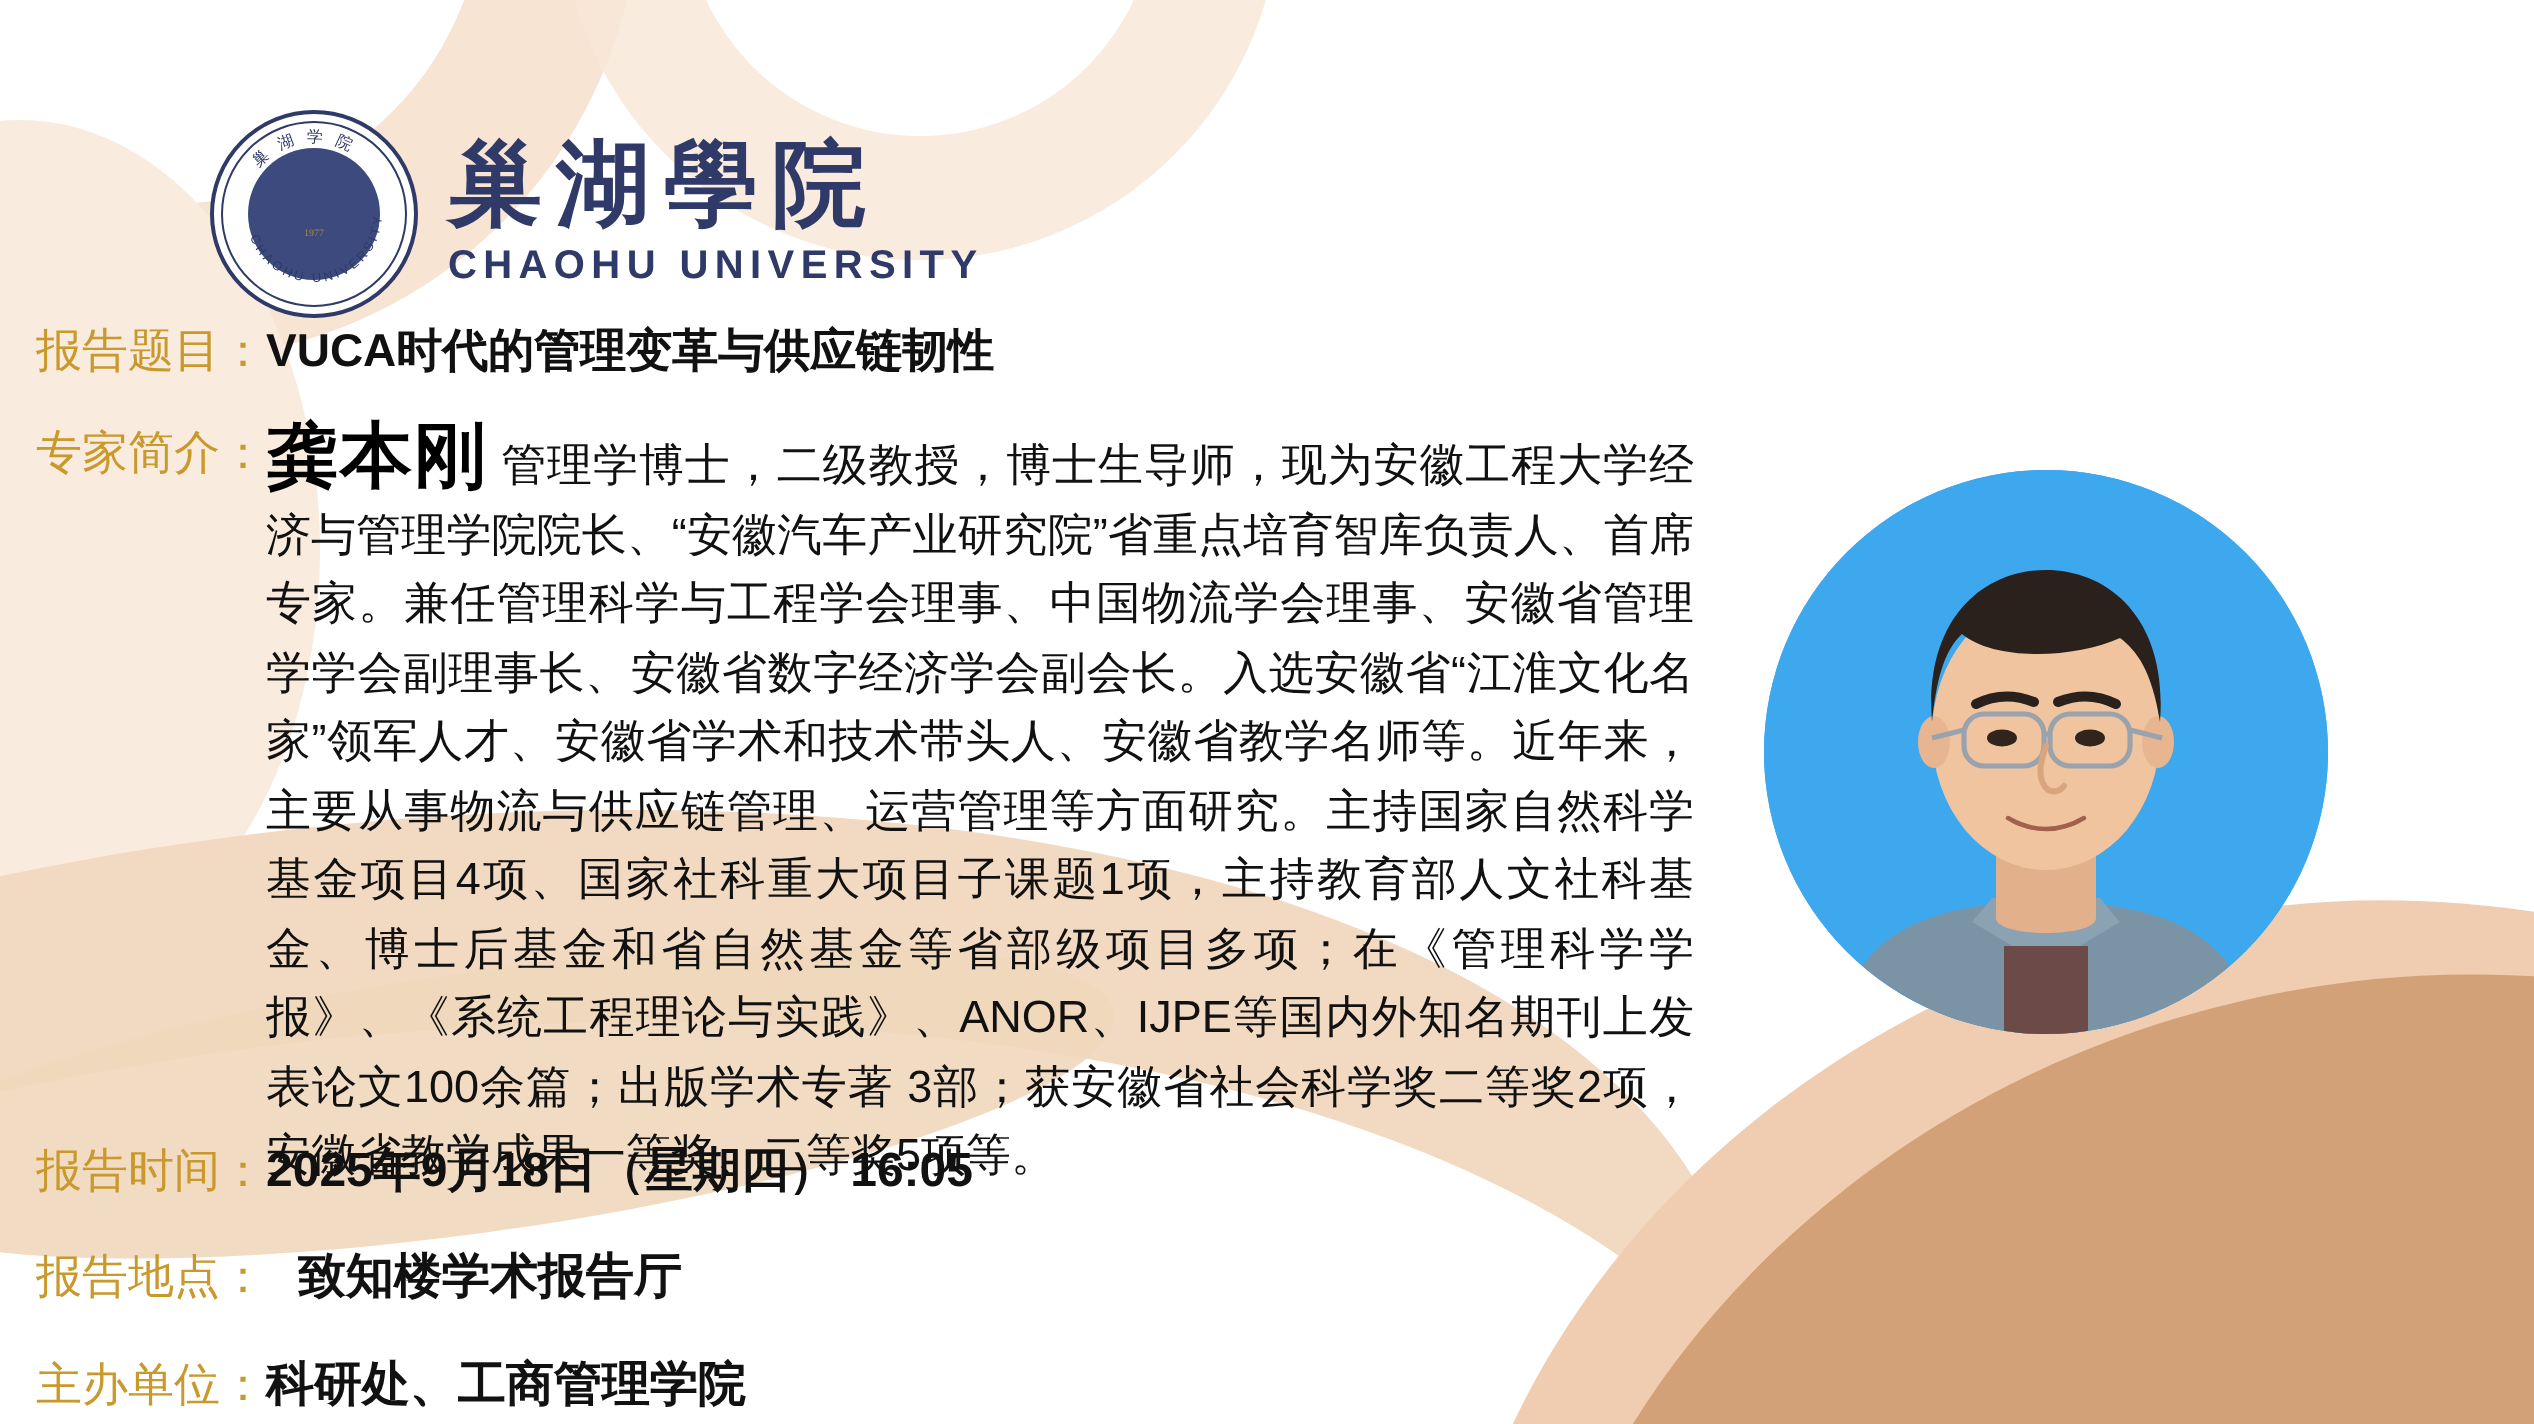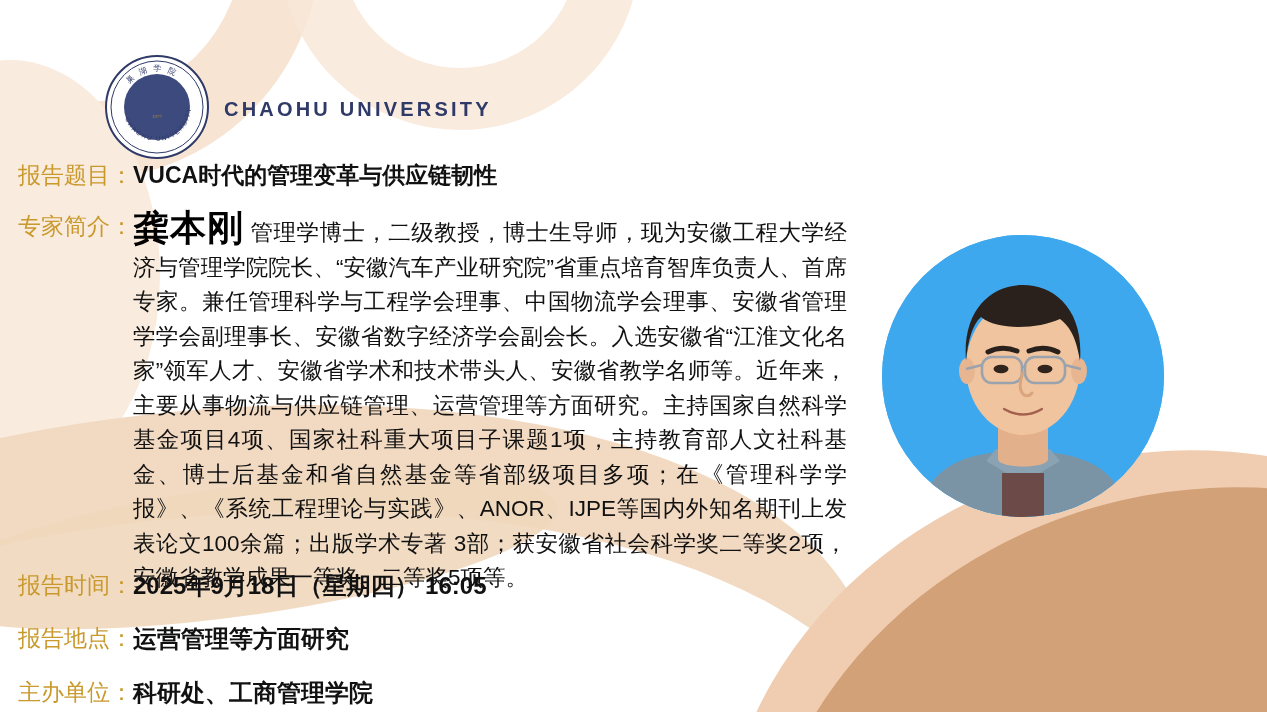--- a/index.html
+++ b/index.html
@@ -151,21 +151,21 @@
     font-size:22.5px;color:#111111;font-weight:400;
     line-height:34.5px;text-align:justify;
     text-justify:inter-ideograph;
   }
   .bio-name{
     font-size:36px;font-weight:700;color:#000;
     letter-spacing:.5px;
   }
 
   #row-time{left:18px;top:570px;justify-content:center;}
-  #row-place{left:18px;top:623px;}
+  #row-place{left:18px;top:623px;gap:16px;}
   #row-host{left:18px;top:677px;}
   #row-time .value-bold,#row-place .value-bold,#row-host .value-bold{font-size:24px;}
 
   
   .portrait{
     position:absolute;left:882px;top:235px;
     width:282px;height:282px;border-radius:50%;
     overflow:hidden;background:#3ea8ee;
   }
   .portrait svg{display:block;width:282px;height:282px;}
@@ -197,20 +197,21 @@
         <path id="crestArcTop" d="M17 53 A36 36 0 0 1 89 53" fill="none"></path>
         <path id="crestArcBot" d="M19 53 A34 34 0 0 0 87 53" fill="none"></path>
         <text font-size="8" fill="#2f3a68" font-family="'Liberation Serif',serif" letter-spacing="2">
           <textPath href="#crestArcTop" startOffset="22%">巢 湖 学 院</textPath>
         </text>
         <text font-size="6.4" fill="#2f3a68" font-family="'Liberation Sans',sans-serif" letter-spacing="1.6">
           <textPath href="#crestArcBot" startOffset="11%">CHAOHU UNIVERSITY</textPath>
         </text>
       </svg>
       <div class="wordmark">
+        <div class="cn">巢湖學院</div>
         <div class="en">CHAOHU UNIVERSITY</div>
       </div>
     </div>
 
   </div>
 
   <div class="content">
 
     <div class="row" id="row-title">
       <span class="label">报告题目：</span>
@@ -222,21 +223,21 @@
       <span class="bio-body"><span class="bio-name">龚本刚</span><span> 管理学博士，二级教授，博士生导师，现为安徽工程大学经济与管理学院院长、“安徽汽车产业研究院”省重点培育智库负责人、首席专家。兼任管理科学与工程学会理事、中国物流学会理事、安徽省管理学学会副理事长、安徽省数字经济学会副会长。入选安徽省“江淮文化名家”领军人才、安徽省学术和技术带头人、安徽省教学名师等。近年来，主要从事物流与供应链管理、运营管理等方面研究。主持国家自然科学基金项目4项、国家社科重大项目子课题1项，主持教育部人文社科基金、博士后基金和省自然基金等省部级项目多项；在《管理科学学报》、《系统工程理论与实践》、ANOR、IJPE等国内外知名期刊上发表论文100余篇；出版学术专著 3部；获安徽省社会科学奖二等奖2项，安徽省教学成果一等奖、二等奖5项等。</span></span>
     </div>
 
     <div class="row" id="row-time">
       <span class="label">报告时间：</span>
       <span class="value-bold">2025年9月18日（星期四） 16:05</span>
     </div>
 
     <div class="row" id="row-place">
       <span class="label">报告地点：</span>
-      <span class="value-bold">运营管理等方面研究</span>
+      <span class="value-bold">致知楼学术报告厅</span>
     </div>
 
     <div class="row" id="row-host">
       <span class="label">主办单位：</span>
       <span class="value-bold">科研处、工商管理学院</span>
     </div>
 
   </div>
 
   <div class="portrait">

